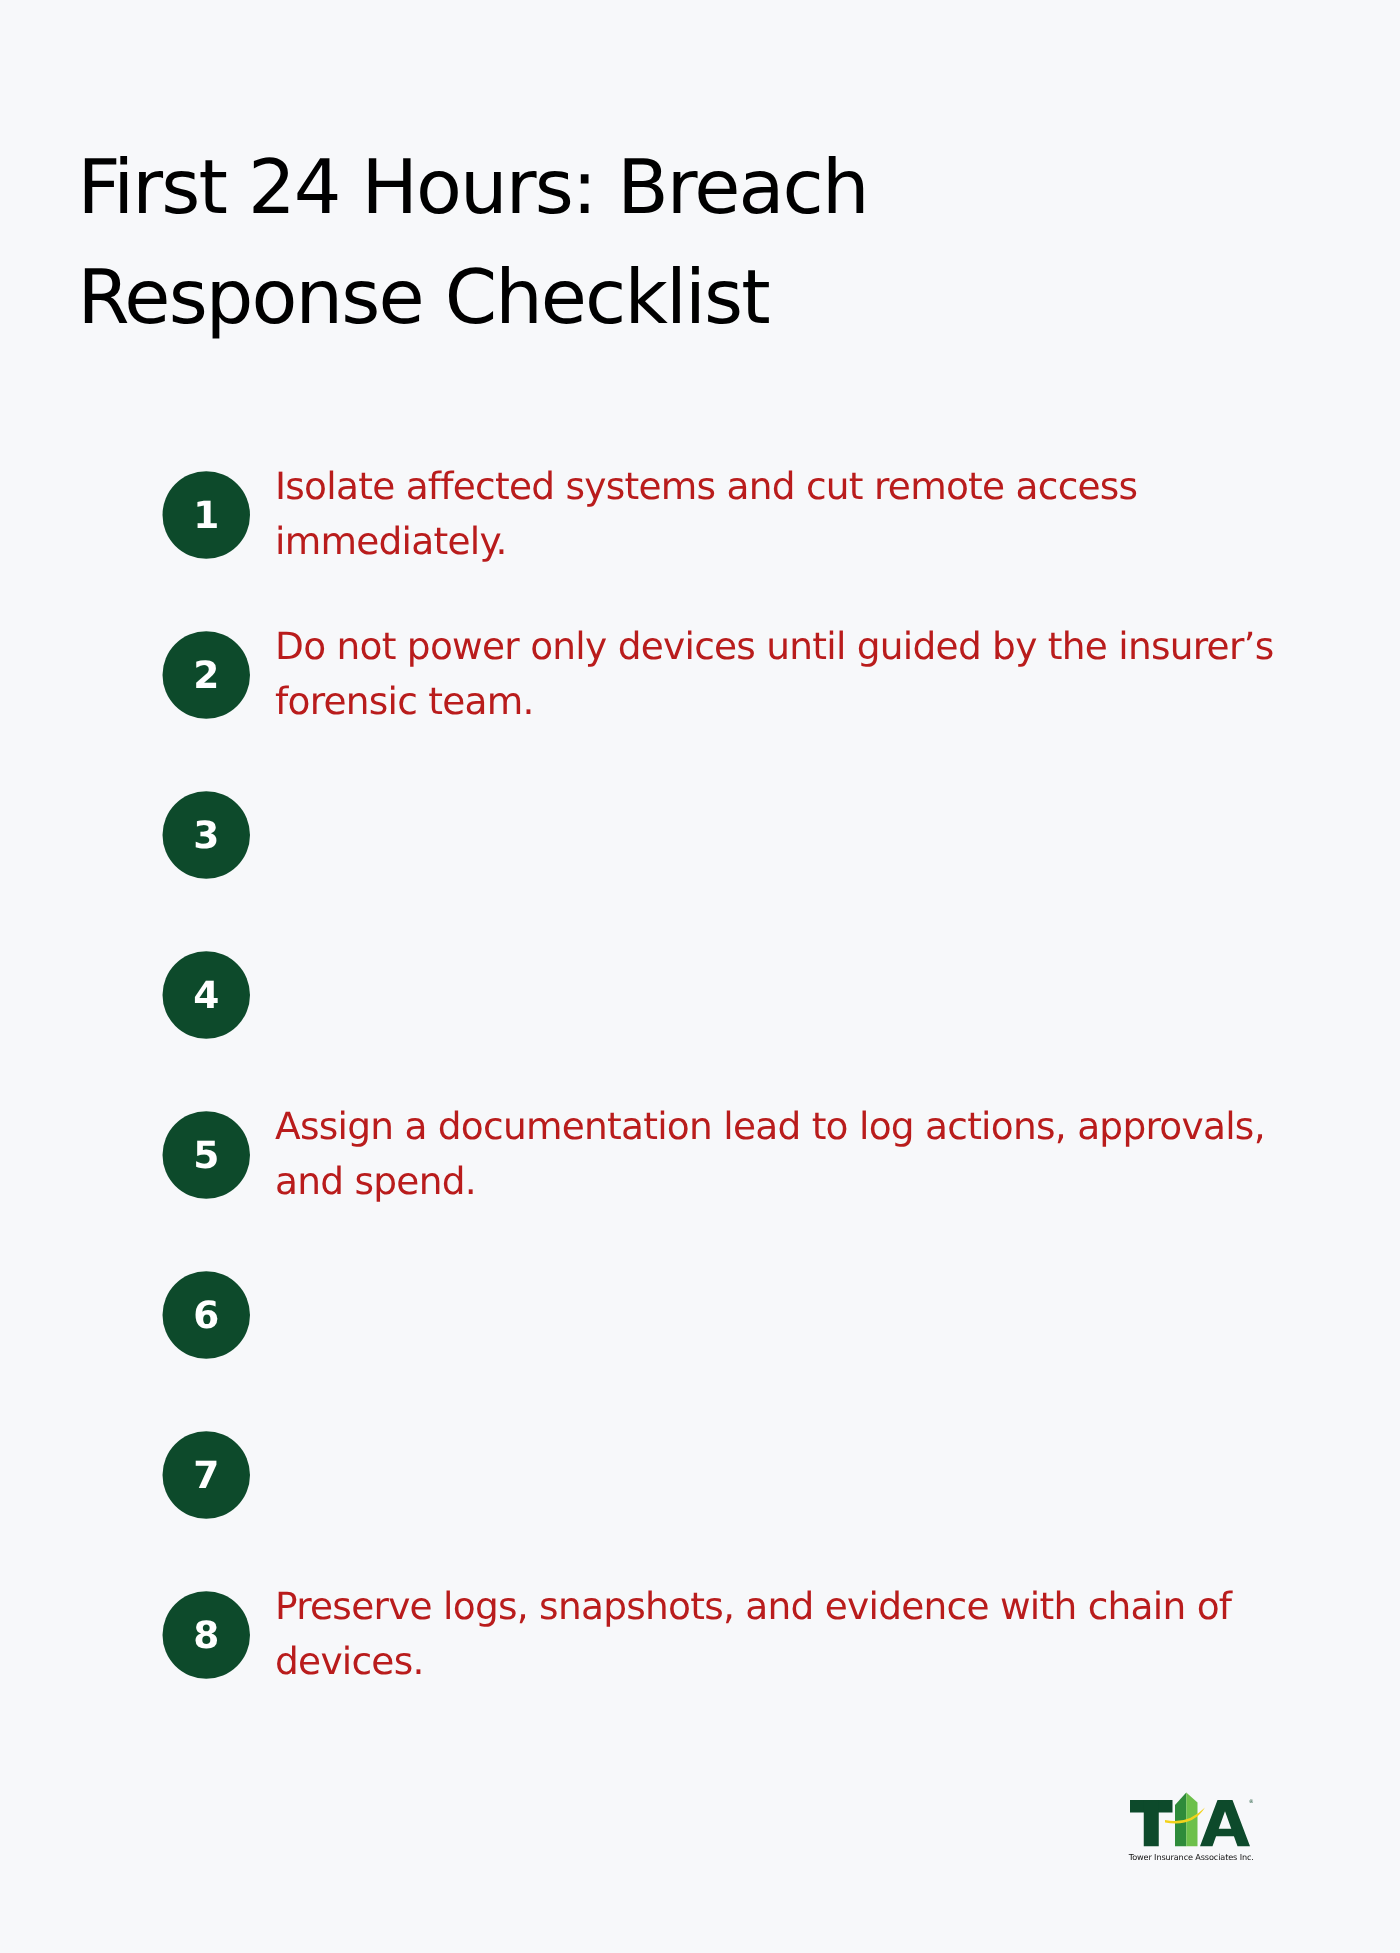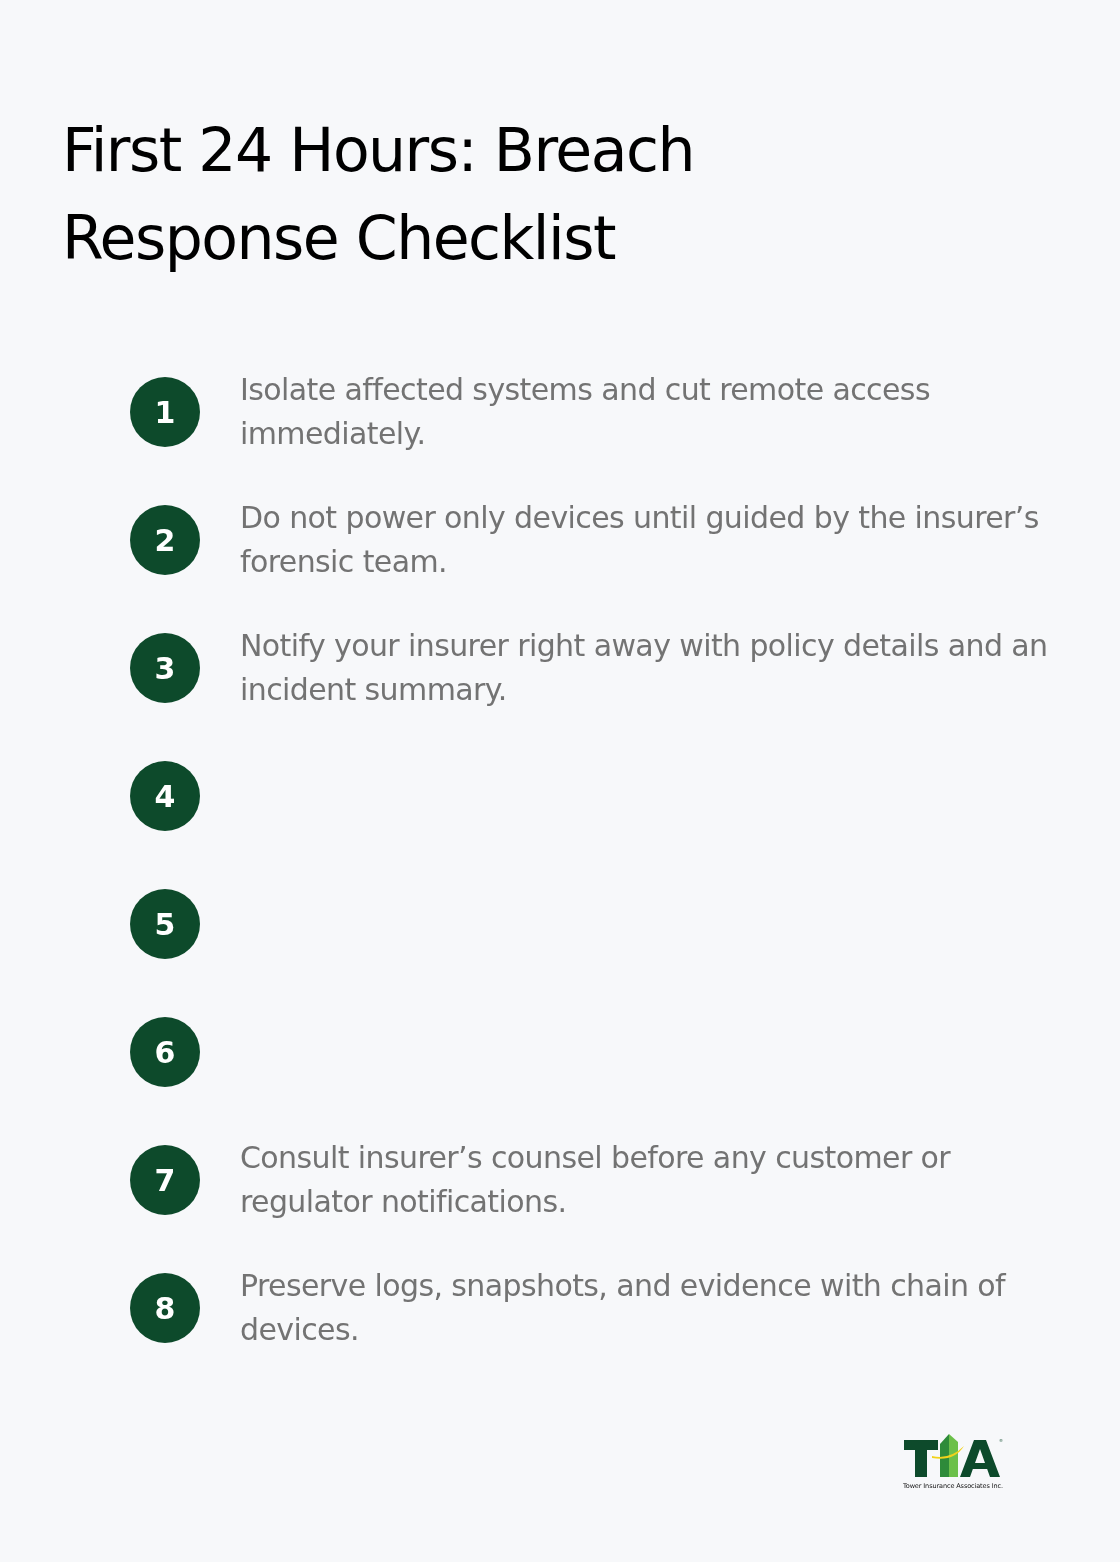--- a/index.html
+++ b/index.html
@@ -58,25 +58,25 @@
       background: #0d4a2b;
       color: #fff;
       display: flex;
       align-items: center;
       justify-content: center;
       font-weight: bold;
       font-size: 30px;
       flex: 0 0 70px;
     }
     .text {
-      margin-left: 40px;
+      margin-left: 20px;
       font-size: 30px;
       line-height: 44px;
       letter-spacing: -0.6px;
-      color: #737373;
+      color: #b91c1c;
       width: 820px;
     }
     .logo {
       position: absolute;
       left: 892px;
       top: 1432px;
       width: 122px;
       height: 62px;
     }
     .logo-text {
@@ -105,42 +105,41 @@
     </li>
   <li class="item">
       <div class="item-inner">
     <span class="badge">2</span>
     <span class="text">Do not power only devices until guided by the insurer’s forensic team.</span>
   </div>
     </li>
   <li class="item">
       <div class="item-inner">
     <span class="badge">3</span>
-    <span class="text">Notify your insurer right away with policy details and an incident summary.</span>
   </div>
     </li>
   <li class="item">
       <div class="item-inner">
     <span class="badge">4</span>
   </div>
     </li>
   <li class="item">
       <div class="item-inner">
     <span class="badge">5</span>
+    <span class="text">Assign a documentation lead to log actions, approvals, and spend.</span>
   </div>
     </li>
   <li class="item">
       <div class="item-inner">
     <span class="badge">6</span>
   </div>
     </li>
   <li class="item">
       <div class="item-inner">
     <span class="badge">7</span>
-    <span class="text">Consult insurer’s counsel before any customer or regulator notifications.</span>
   </div>
     </li>
   <li class="item">
       <div class="item-inner">
     <span class="badge">8</span>
     <span class="text">Preserve logs, snapshots, and evidence with chain of devices.</span>
   </div>
     </li>
 </ul>
 

